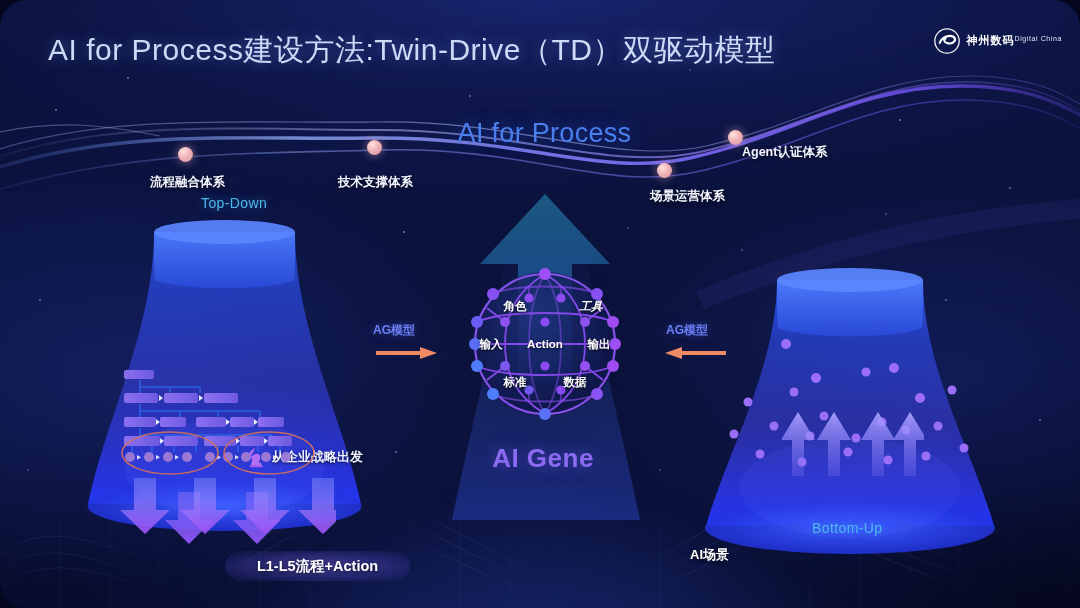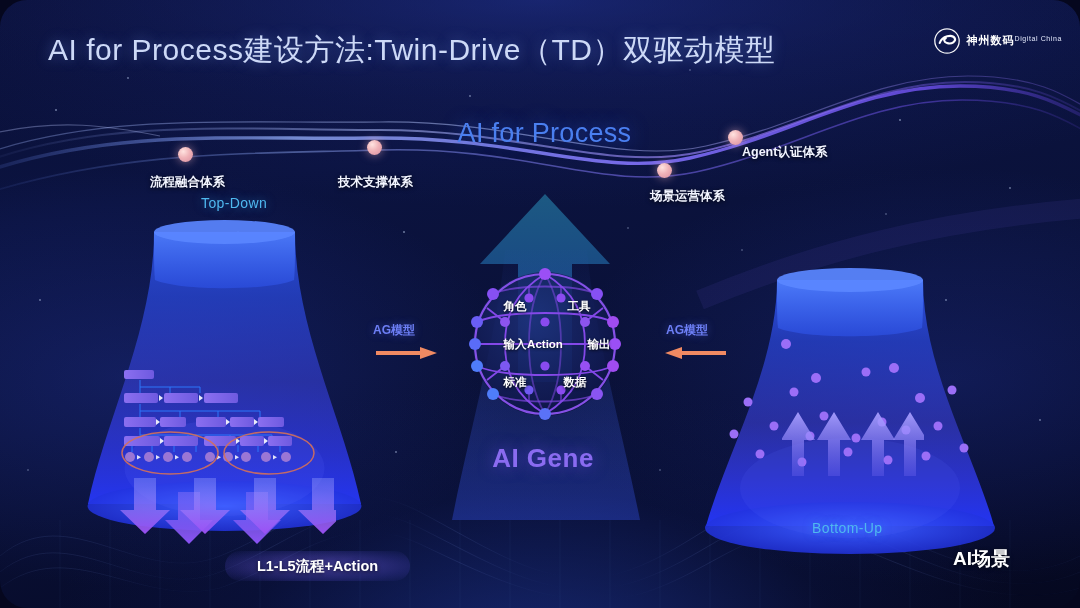--- a/index.html
+++ b/index.html
@@ -94,22 +94,22 @@
   #pill-strategy{
     left:153px;top:226px;width:160px;height:26px;font-size:13px;gap:6px;
     color:#eef2ff;text-shadow:0 1px 3px rgba(0,0,0,.7);
   }
   #pill-l1l5{
     left:153px;top:333px;width:185px;height:30px;font-size:14.5px;
     background:radial-gradient(ellipse at 50% 50%, rgba(120,100,235,.55) 0%, rgba(80,70,200,.22) 70%, rgba(70,60,190,0) 100%);
     text-shadow:0 1px 4px rgba(0,0,0,.7);
   }
   #label-ai-scene-right{
-    position:absolute;left:0;width:320px;top:278px;text-align:right;
-    font-size:19px;font-weight:700;color:#ffffff;text-shadow:0 1px 4px rgba(0,0,0,.7);
+    position:absolute;left:0;width:320px;top:278px;text-align:left;
+    font-size:13px;font-weight:700;color:#ffffff;text-shadow:0 1px 4px rgba(0,0,0,.7);
   }
 
   .ag-text{
     position:absolute;font-size:12px;font-weight:700;color:#6d7ff5;
     text-shadow:0 0 8px rgba(90,110,250,.45);white-space:nowrap;
   }
 </style>
 </head>
 <body>
 
@@ -262,20 +262,27 @@
 
       <ellipse cx="152.5" cy="288" rx="137" ry="25" fill="url(#flBaseG)"></ellipse>
 
       <path d="M82,14 C82,42 82,52 83,62 C108,73 198,73 222,62 C223,52 223,42 223,14 Z" fill="url(#flTop)"></path>
       <ellipse cx="152.5" cy="14" rx="70.5" ry="12" fill="#5a86ff" opacity=".92"></ellipse>
 
       <ellipse cx="152.5" cy="250" rx="100" ry="48" fill="#5a6dff" opacity=".14"></ellipse>
     </svg>
 
     
+    <div class="pill" id="pill-strategy">
+      <svg width="19" height="22" viewBox="0 0 19 22" style="flex:0 0 auto;">
+        <path d="M7.6,1.4 C6.2,3.1 4.6,4.2 3.3,5.6 C2.1,6.9 1.7,8.6 2.4,9.8 L4.4,8.6 L5.3,10.0 C6.4,9.1 7.6,8.1 9.2,7.8 C11.6,7.4 13.2,9.2 13.2,11.6 C13.2,13.7 12.2,15.0 11.6,16.4 L13.8,16.4 L14.4,19.2 L4.0,19.2 L4.6,16.4 C5.5,13.9 4.6,12.0 4.0,10.6 C6.2,4.9 8.0,4.2 7.6,1.4 Z" fill="#b46ef5"></path>
+        <rect x="2.8" y="19.0" width="13" height="2.2" rx="1" fill="#a45de8"></rect>
+      </svg>
+      <span>从企业战略出发</span>
+    </div>
 
     
     <svg style="position:absolute;left:90px;top:272px;" width="125" height="58" viewBox="0 0 125 58">
       <defs>
         <linearGradient id="dg1" x1="0" y1="0" x2="0" y2="1">
           <stop offset="0%" stop-color="#7f6cf7" stop-opacity=".55"></stop>
           <stop offset="100%" stop-color="#8b52f5" stop-opacity="1"></stop>
         </linearGradient>
       </defs>
       <path d="M16,2 h22 v28 h13 L27,54 L3,30 h13 Z" fill="url(#dg1)"></path>
@@ -454,22 +461,22 @@
         <circle cx="122" cy="102" r="5" fill="#9750f2"></circle>
         <circle cx="66" cy="34" r="4.6" fill="#8a4bf0"></circle>
         <circle cx="98" cy="34" r="4.6" fill="#8a4bf0"></circle>
         <circle cx="66" cy="126" r="4.6" fill="#7059f2"></circle>
         <circle cx="98" cy="126" r="4.6" fill="#8a4bf0"></circle>
         <circle cx="82" cy="58" r="4.6" fill="#8a4bf0"></circle>
         <circle cx="82" cy="102" r="4.6" fill="#8a4bf0"></circle>
       </g>
     </svg>
     <span class="mol-label" style="left:52px;top:42px;">角色</span>
-    <span class="mol-label" style="left:116px;top:42px;">工具</span>
-    <span class="mol-label" style="left:28px;top:80px;margin-left:24px;">输入</span>
+    <span class="mol-label" style="left:128px;top:42px;font-style:italic;">工具</span>
+    <span class="mol-label" style="left:28px;top:80px;">输入</span>
     <span class="mol-label" style="left:82px;top:80px;">Action</span>
     <span class="mol-label" style="left:136px;top:80px;">输出</span>
     <span class="mol-label" style="left:52px;top:118px;">标准</span>
     <span class="mol-label" style="left:112px;top:118px;">数据</span>
   </div>
 
   <div id="ai-gene">AI Gene</div>
 
   <div class="ag-text" style="left:373px;top:322px;">AG模型</div>
   <svg style="position:absolute;left:376px;top:346px;" width="62" height="14" viewBox="0 0 62 14">

